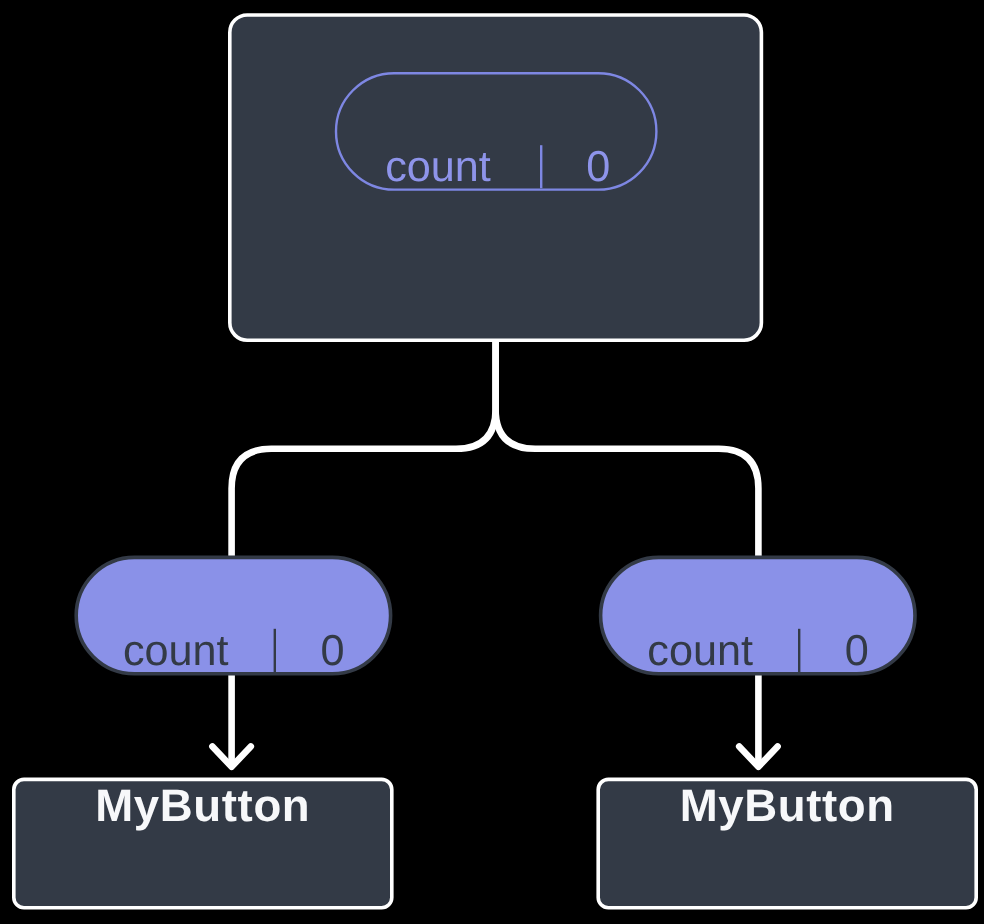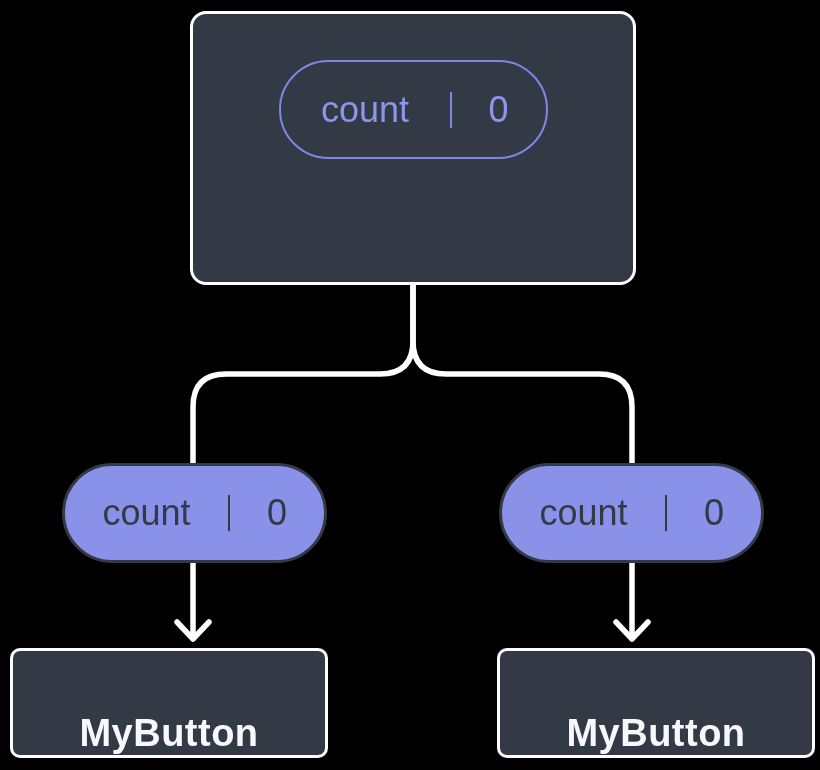--- a/index.html
+++ b/index.html
@@ -42,36 +42,36 @@
     font-size: 42px;
     font-weight: 600;
     letter-spacing: 0.5px;
     line-height: 1.1;
     margin-bottom: 22px;
   }
   .node-leaf {
     width: 318px; height: 110px;
     border-radius: 10px;
     border-width: 3px;
-    justify-content: flex-end;
+    justify-content: flex-start;
   }
   .node-leaf .node-title {
     color: #f7f8fa;
     font-size: 38px;
     font-weight: 600;
     letter-spacing: 0.5px;
   }
   .node-leaf-left  { left: 10px;  top: 648px; }
   .node-leaf-right { left: 497px; top: 648px; }
 
   
   .pill {
     box-sizing: border-box;
     display: flex;
-    align-items: center;
+    align-items: flex-end;
     border-radius: 60px;
     overflow: hidden;
   }
   .pill .seg {
     display: flex;
     align-items: center;
     justify-content: center;
     font-size: 36px;
     line-height: 1;
   }

